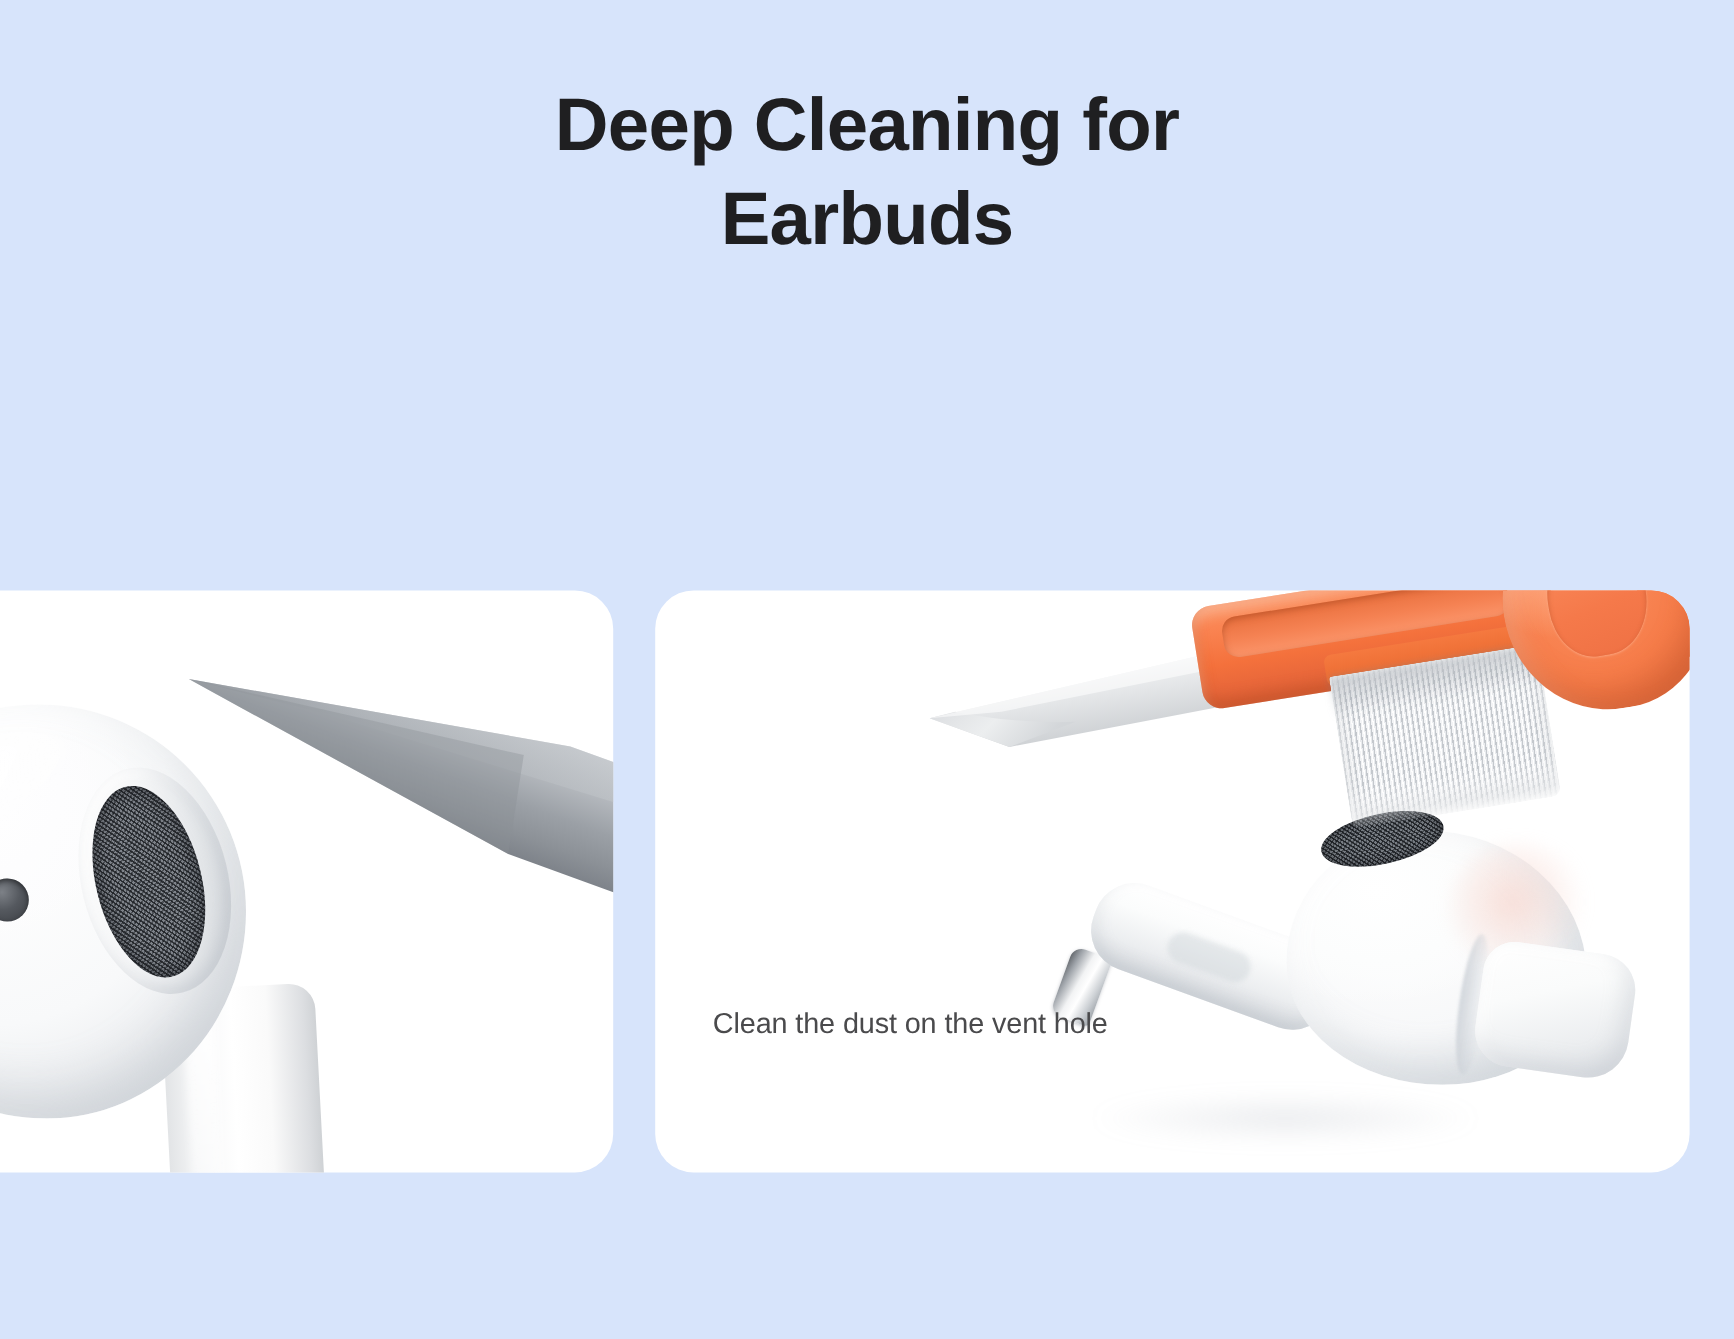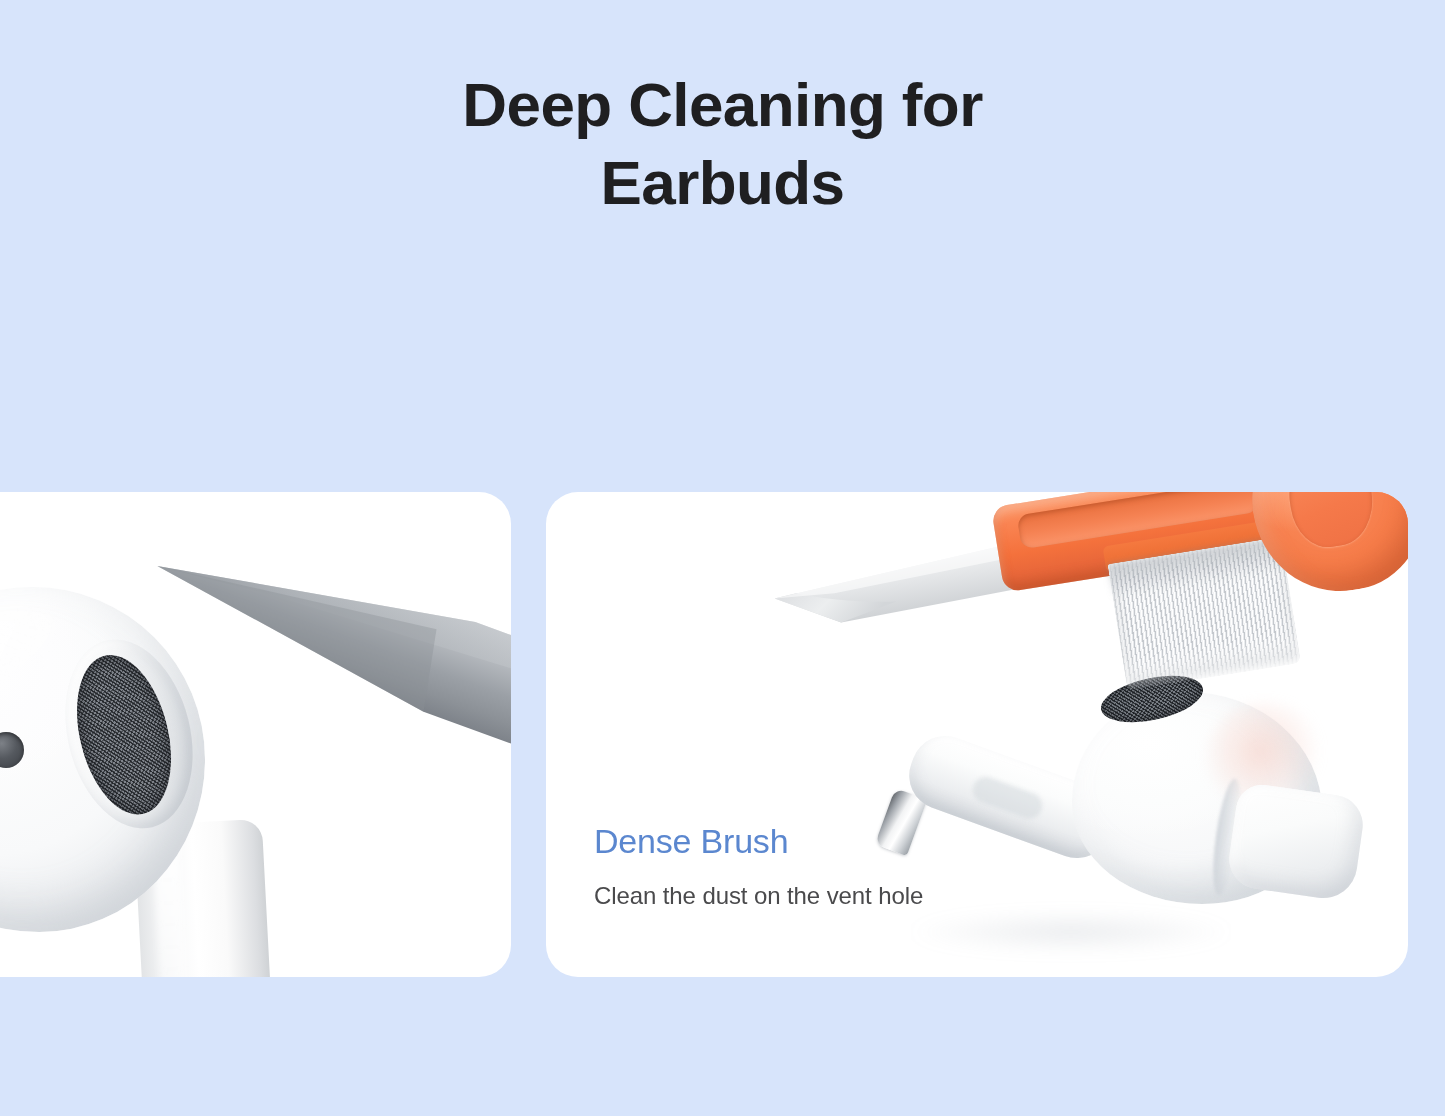--- a/index.html
+++ b/index.html
@@ -573,20 +573,19 @@
         <div class="tool2-channel"></div>
         <div class="tool2-ferrule"></div>
         <div class="tool2-bristles"></div>
         <div class="tool2-bshadow"></div>
         <div class="tool2-tail"></div>
         <div class="tool2-cap"></div>
         <div class="tool2-button"></div>
       </div>
 
       <div class="card-text">
-        <div class="card-heading">Dense Brush</div>
         <div class="card-caption">Clean the dust on the vent hole</div>
       </div>
 
     </div>
   </div>
 
 </div>
 
 </body></html>

